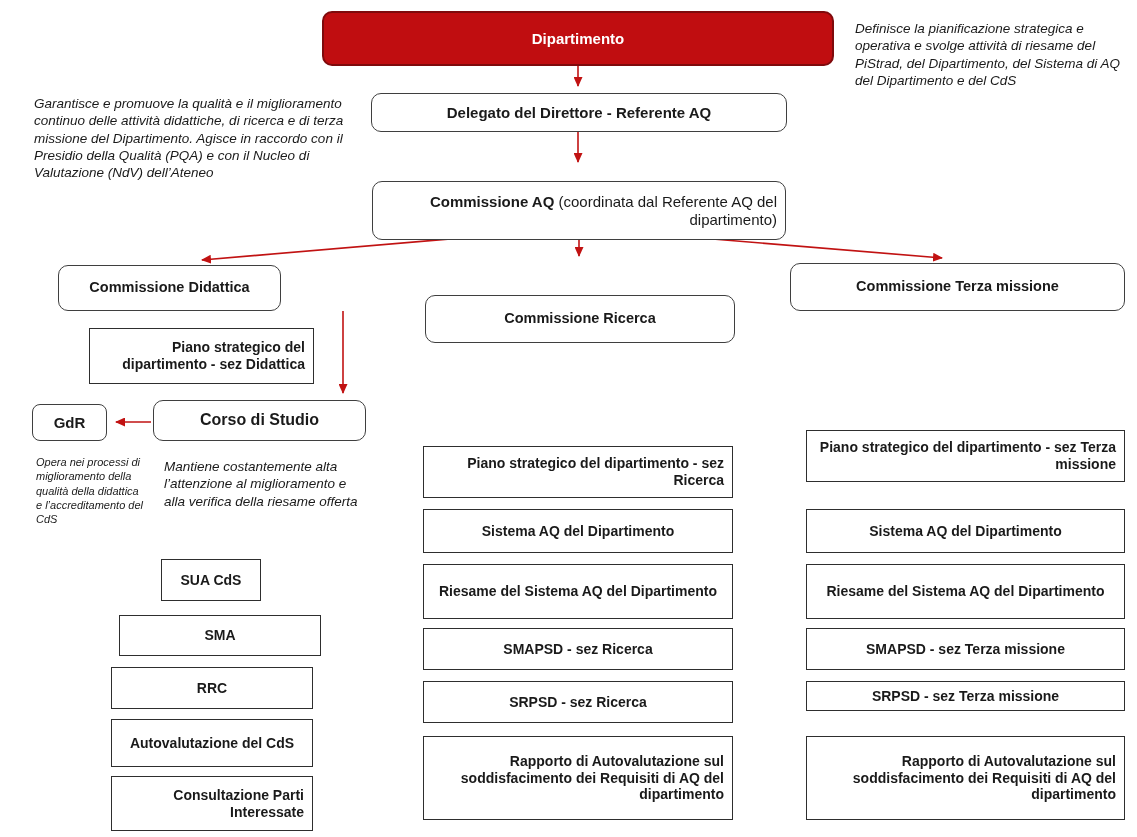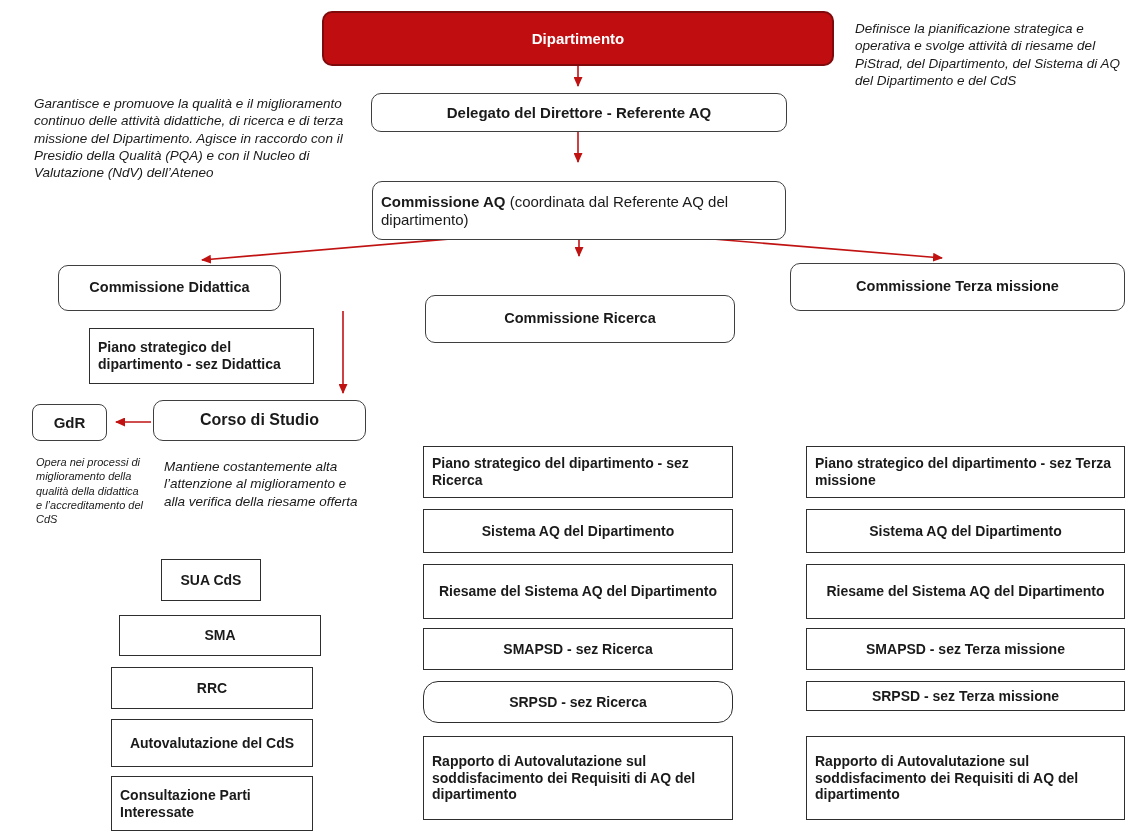--- a/index.html
+++ b/index.html
@@ -10,21 +10,21 @@
     font-family:"Liberation Sans", sans-serif;
     color:#1a1a1a;
     overflow:hidden;
   }
   .box{
     position:absolute;
     box-sizing:border-box;
     border:1.5px solid #2e2e2e;
     background:#ffffff;
     display:flex;align-items:center;justify-content:center;
-    text-align:left;
+    text-align:right;
     font-weight:bold;
     font-size:14px;
     line-height:1.18;
     padding:14px 8px;
   }
   .rounded{border-radius:10px;border-color:#3f3f3f;}
   .root{
     background:#c00d10;
     border:2px solid #7f0a0c;
     color:#ffffff;
@@ -81,24 +81,24 @@
   <div class="box" style="left:161px;top:559px;width:100px;height:42px;">SUA CdS</div>
   <div class="box" style="left:119px;top:615px;width:202px;height:41px;">SMA</div>
   <div class="box" style="left:111px;top:667px;width:202px;height:42px;">RRC</div>
   <div class="box" style="left:111px;top:719px;width:202px;height:48px;">Autovalutazione del CdS</div>
   <div class="box" style="left:111px;top:776px;width:202px;height:55px;">Consultazione Parti Interessate</div>
 
   <div class="box" style="left:423px;top:446px;width:310px;height:52px;">Piano strategico del dipartimento - sez Ricerca</div>
   <div class="box" style="left:423px;top:509px;width:310px;height:44px;">Sistema AQ del Dipartimento</div>
   <div class="box" style="left:423px;top:564px;width:310px;height:55px;">Riesame del Sistema AQ del Dipartimento</div>
   <div class="box" style="left:423px;top:628px;width:310px;height:42px;">SMAPSD - sez Ricerca</div>
-  <div class="box" style="left:423px;top:681px;width:310px;height:42px;border-radius:15px;">SRPSD - sez Ricerca</div>
+  <div class="box" style="left:423px;top:681px;width:310px;height:42px;">SRPSD - sez Ricerca</div>
   <div class="box" style="left:423px;top:736px;width:310px;height:84px;">Rapporto di Autovalutazione sul soddisfacimento dei Requisiti di AQ del dipartimento</div>
 
-  <div class="box" style="left:806px;top:446px;width:319px;height:52px;">Piano strategico del dipartimento - sez Terza missione</div>
+  <div class="box" style="left:806px;top:430px;width:319px;height:52px;">Piano strategico del dipartimento - sez Terza missione</div>
   <div class="box" style="left:806px;top:509px;width:319px;height:44px;">Sistema AQ del Dipartimento</div>
   <div class="box" style="left:806px;top:564px;width:319px;height:55px;">Riesame del Sistema AQ del Dipartimento</div>
   <div class="box" style="left:806px;top:628px;width:319px;height:42px;">SMAPSD - sez Terza missione</div>
   <div class="box" style="left:806px;top:681px;width:319px;height:28px;">SRPSD - sez Terza missione</div>
   <div class="box" style="left:806px;top:736px;width:319px;height:84px;">Rapporto di Autovalutazione sul soddisfacimento dei Requisiti di AQ del dipartimento</div>
 
   <div class="note" style="left:855px;top:20px;width:280px;">Definisce la pianificazione strategica e operativa e svolge attività di riesame del PiStrad, del Dipartimento, del Sistema di AQ del Dipartimento e del CdS</div>
   <div class="note" style="left:34px;top:95px;width:332px;">Garantisce e promuove la qualità e il miglioramento continuo delle attività didattiche, di ricerca e di terza missione del Dipartimento. Agisce in raccordo con il Presidio della Qualità (PQA) e con il Nucleo di Valutazione (NdV) dell’Ateneo</div>
   <div class="note note-small" style="left:36px;top:455px;width:108px;">Opera nei processi di miglioramento della qualità della didattica e l’accreditamento del CdS</div>
   <div class="note" style="left:164px;top:458px;width:198px;">Mantiene costantemente alta l’attenzione al miglioramento e alla verifica della riesame offerta</div>

